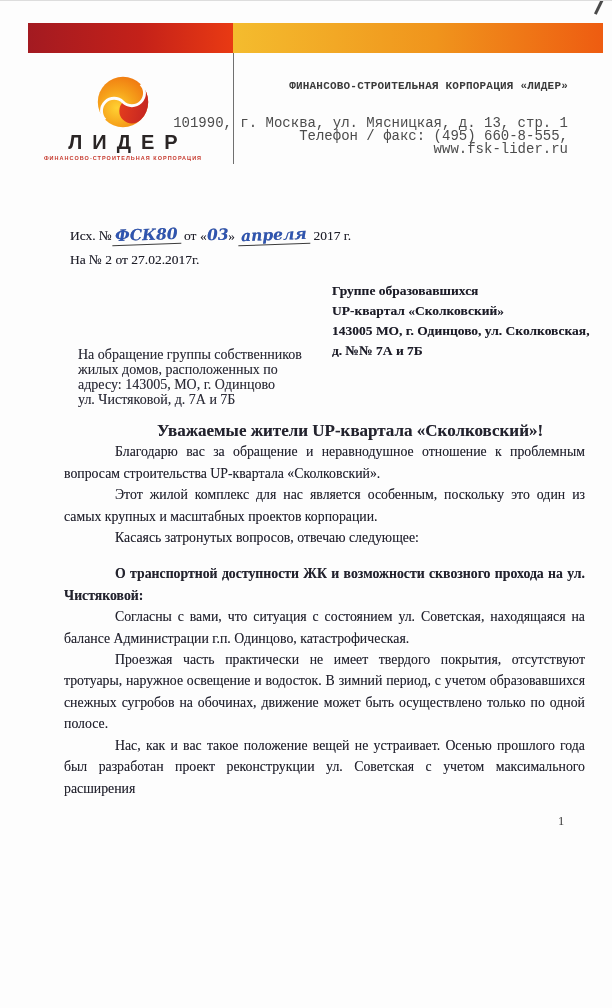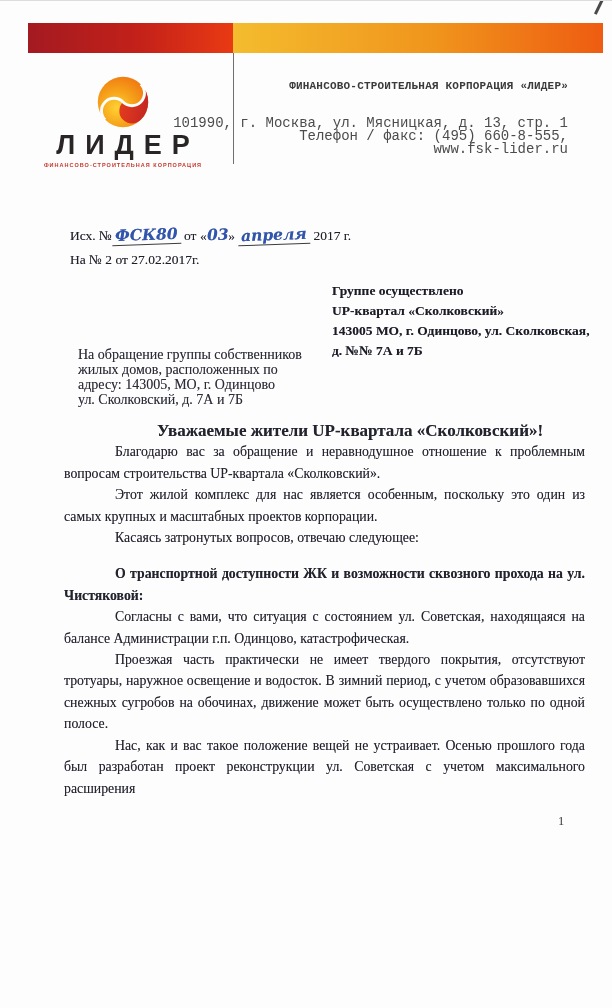--- a/index.html
+++ b/index.html
@@ -14,21 +14,21 @@
     background:linear-gradient(90deg,#a31a21 0%,#c42119 55%,#e93a13 100%); }
   .stripe-orange { position:absolute; left:233px; top:22px; width:370px; height:30px;
     background:linear-gradient(90deg,#f4bc2e 0%,#f0941c 55%,#ee5c11 100%); }
   .vline { position:absolute; left:233px; top:52px; width:1px; height:111px; background:#707070; }
   .corner-mark { position:absolute; left:598px; top:-5px; width:3px; height:19px;
     background:#4a4a4a; transform:rotate(26deg); }
 
   
   .logo { position:absolute; left:40px; top:74px; width:166px; text-align:center; }
   .logo svg { display:block; margin:0 auto; }
-  .logo-name { font-family:"Liberation Sans",sans-serif; font-weight:bold; font-size:27px;
+  .logo-name { font-family:"Liberation Sans",sans-serif; font-weight:bold; font-size:20px;
     letter-spacing:10px; margin-right:-10px; color:#2a2525; line-height:1; margin-top:3px; }
   .logo-caption { font-family:"Liberation Sans",sans-serif; font-size:5.5px;
     letter-spacing:1.02px; color:#c5372b; margin-top:3px; white-space:nowrap; font-weight:bold; }
 
   
   .hdr-right { position:absolute; right:44px; top:79px; text-align:right;
     font-family:Liberation Mono, monospace; color:#4c4c4c; }
   .company-name { font-weight:bold; font-size:11px; color:#3b3b3b; letter-spacing:0.2px;
     margin-bottom:25px; white-space:nowrap; }
   .addr { font-size:14px; line-height:13px; white-space:nowrap; }
@@ -97,31 +97,31 @@
     <div class="addr">Телефон / факс: (495) 660-8-555,</div>
     <div class="addr">www.fsk-lider.ru</div>
   </div>
 
   <div class="ref-block scanfuzz">
     <div class="ref-line1"><span>Исх. №</span><span class="hw u">ФСК80</span><span> от «</span><span class="hw">03</span><span>» </span><span class="hw u">апреля</span><span> 2017 г.</span></div>
     <div class="ref-line2">На № 2 от 27.02.2017г.</div>
   </div>
 
   <div class="recipient scanfuzz">
-    <div>Группе осуществлено</div>
+    <div>Группе образовавшихся</div>
     <div>UP-квартал «Сколковский»</div>
     <div>143005 МО, г. Одинцово, ул. Сколковская,</div>
     <div>д. №№ 7А и 7Б</div>
   </div>
 
   <div class="note scanfuzz">
     <div>На обращение группы собственников</div>
     <div>жилых домов, расположенных по</div>
     <div>адресу: 143005, МО, г. Одинцово</div>
-    <div>ул. Сколковский, д. 7А и 7Б</div>
+    <div>ул. Чистяковой, д. 7А и 7Б</div>
   </div>
 
   <div class="body-text scanfuzz">
     <p class="salutation">Уважаемые жители UP-квартала «Сколковский»!</p>
     <p>Благодарю вас за обращение и неравнодушное отношение к проблемным вопросам строительства UP-квартала «Сколковский».</p>
     <p>Этот жилой комплекс для нас является особенным, поскольку это один из самых крупных и масштабных проектов корпорации.</p>
     <p>Касаясь затронутых вопросов, отвечаю следующее:</p>
     <p class="bold-para">О транспортной доступности ЖК и возможности сквозного прохода на ул. Чистяковой:</p>
     <p>Согласны с вами, что ситуация с состоянием ул. Советская, находящаяся на балансе Администрации г.п. Одинцово, катастрофическая.</p>
     <p>Проезжая часть практически не имеет твердого покрытия, отсутствуют тротуары, наружное освещение и водосток. В зимний период, с учетом образовавшихся снежных сугробов на обочинах, движение может быть осуществлено только по одной полосе.</p>

